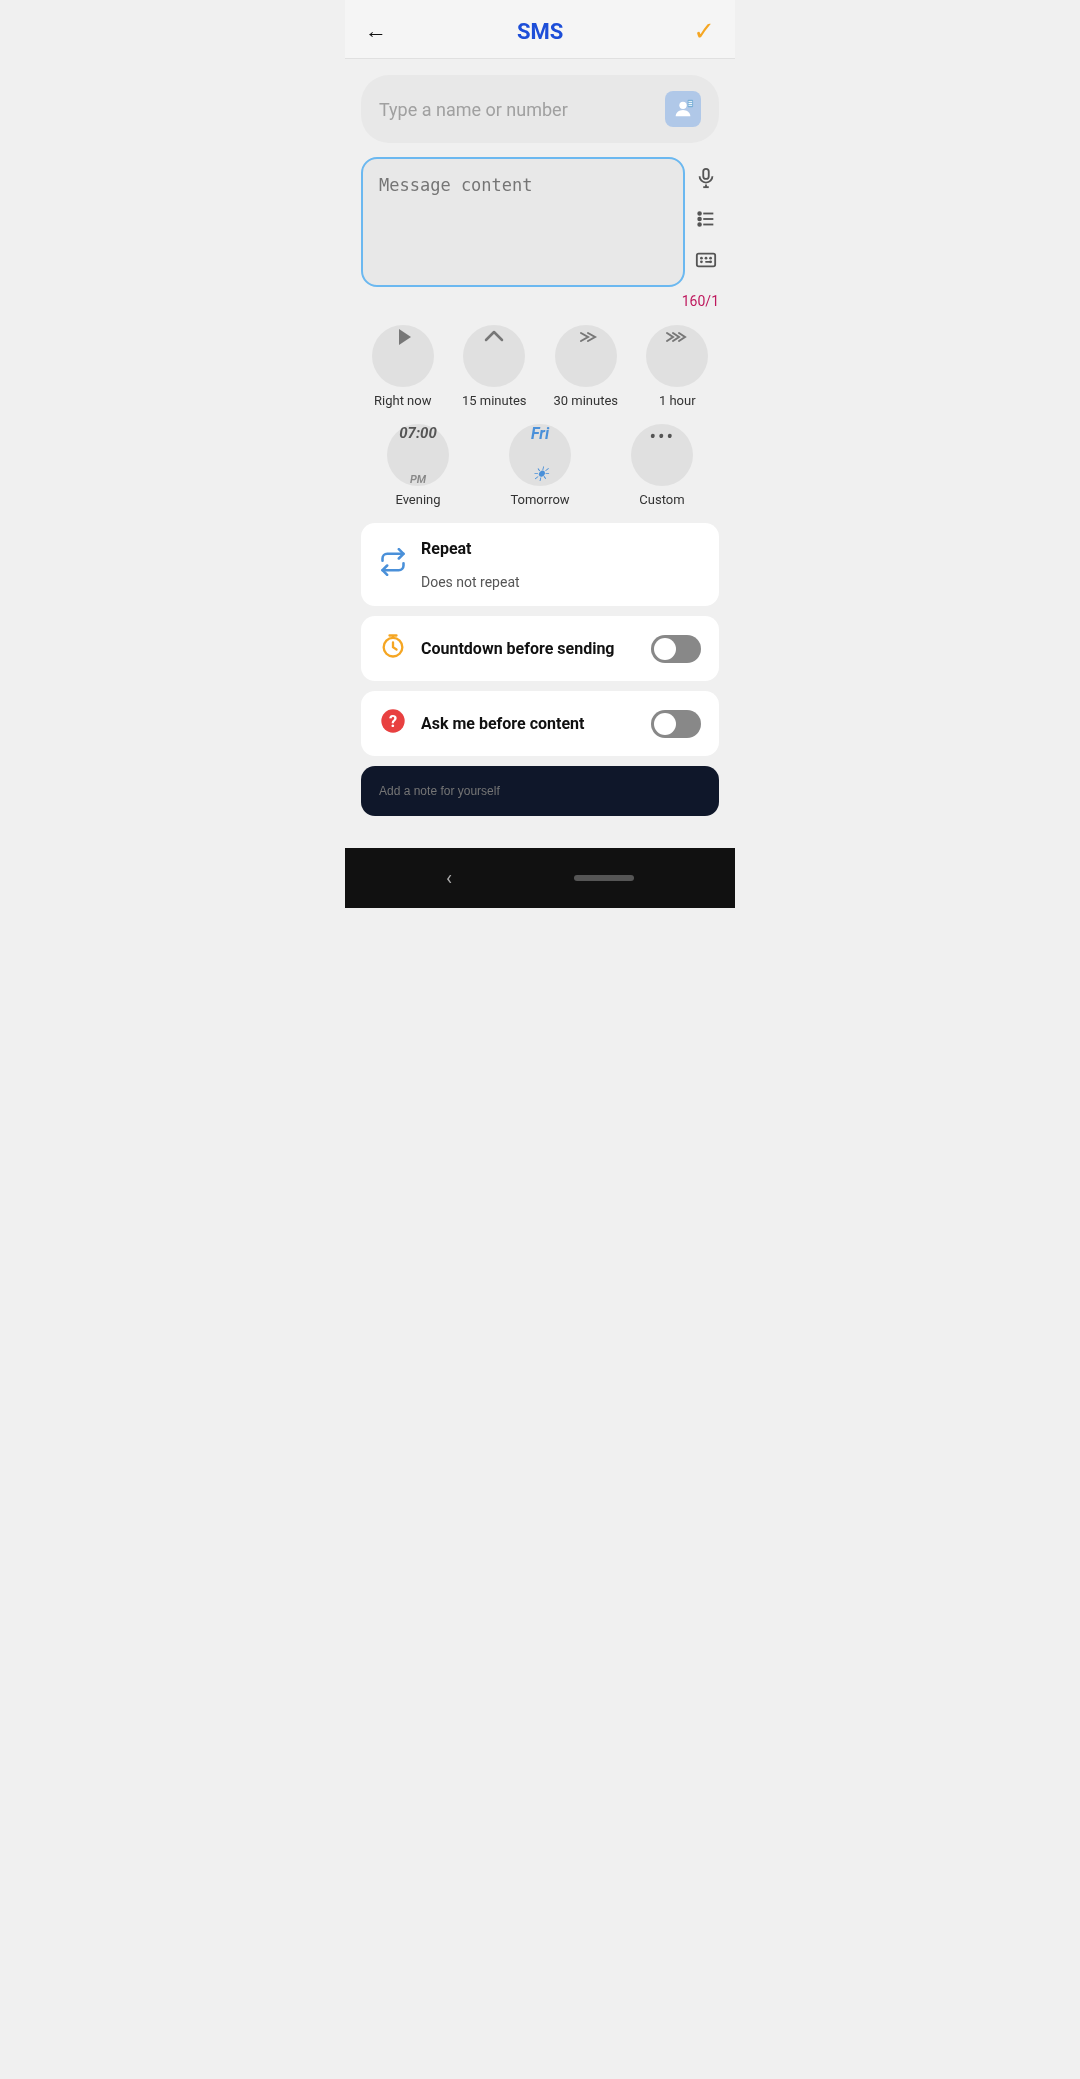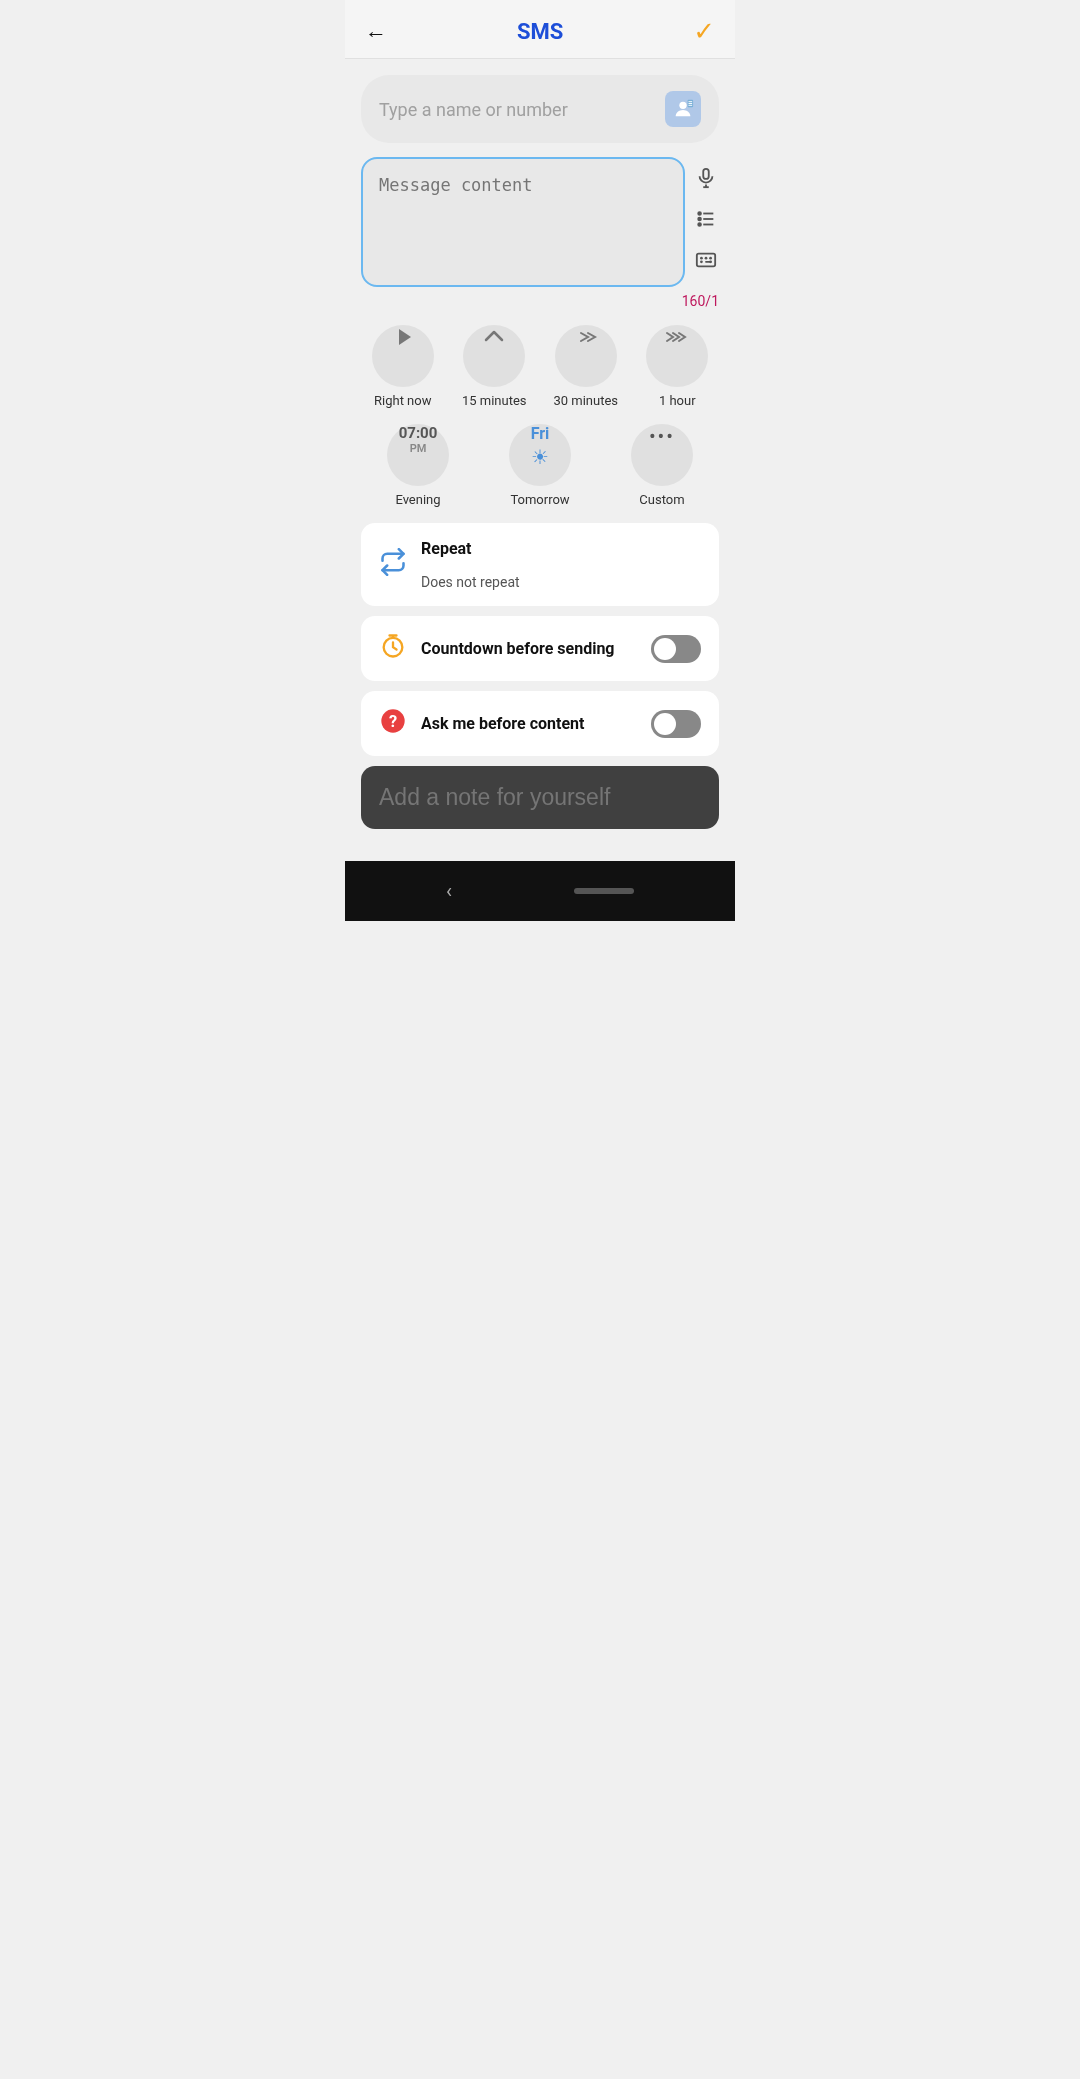--- a/index.html
+++ b/index.html
@@ -130,24 +130,25 @@
       gap: 6px;
       cursor: pointer;
     }
     .schedule-circle {
       width: 62px;
       height: 62px;
       border-radius: 50%;
       background: #e0e0e0;
       display: flex;
       align-items: center;
-      justify-content: flex-start;
+      justify-content: space-between;
       font-size: 22px;
       color: #555;
       flex-direction: column;
+      font-style: italic;
     }
     .schedule-circle.evening-circle {
       font-size: 14px;
       font-weight: 600;
       color: #555;
     }
     .schedule-circle.tomorrow-circle {
       font-size: 14px;
       color: #4a90d9;
     }
@@ -216,24 +217,24 @@
       top: 3px;
       left: 3px;
       transition: left 0.2s;
     }
     .toggle.on::after {
       left: 25px;
     }
 
     
     .note-input {
-      background: #404040;
+      background: #0f172a;
       border-radius: 14px;
       padding: 18px;
-      font-size: 23px;
+      font-size: 12px;
       color: #a0a0a0;
       margin-bottom: 16px;
       border: none;
       outline: none;
       width: 100%;
     }
 
     
     .bottom-bar {
       background: #111;

